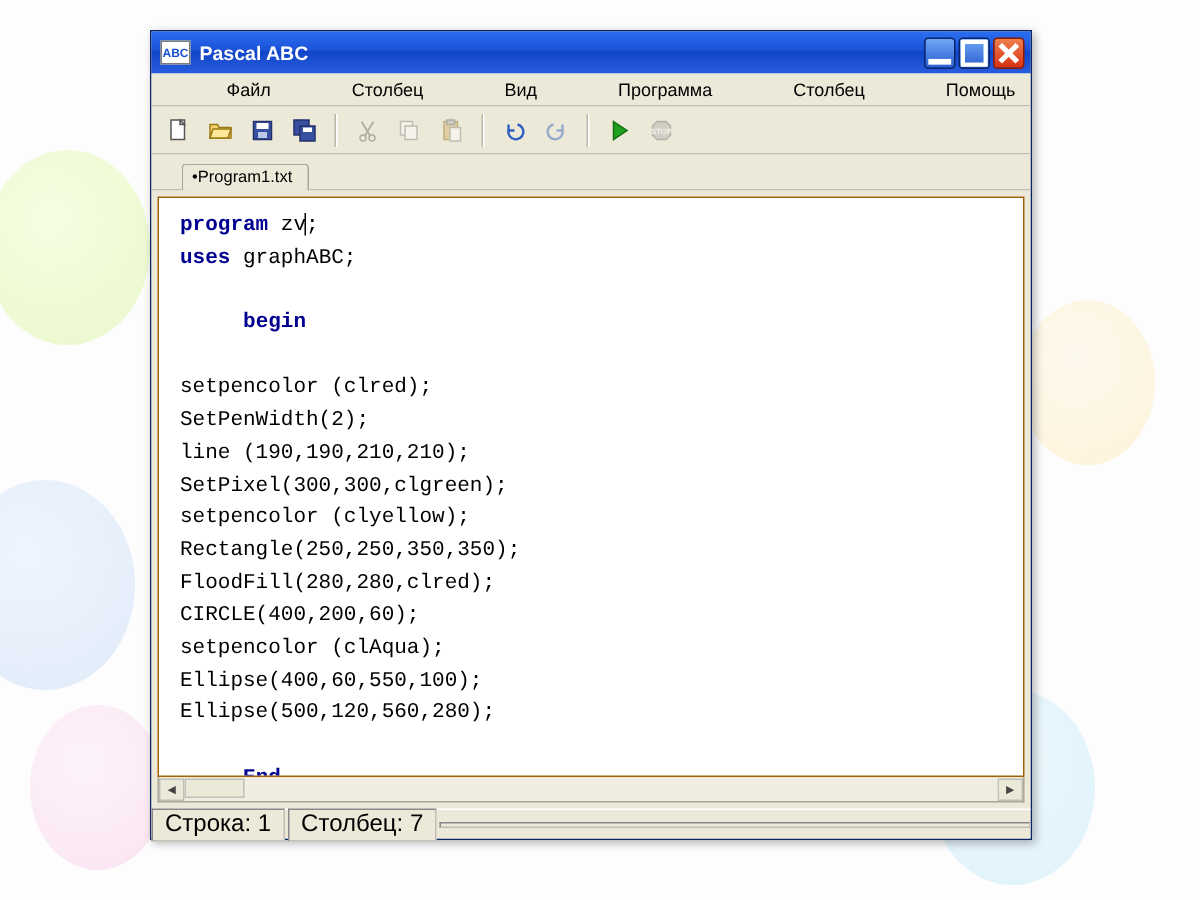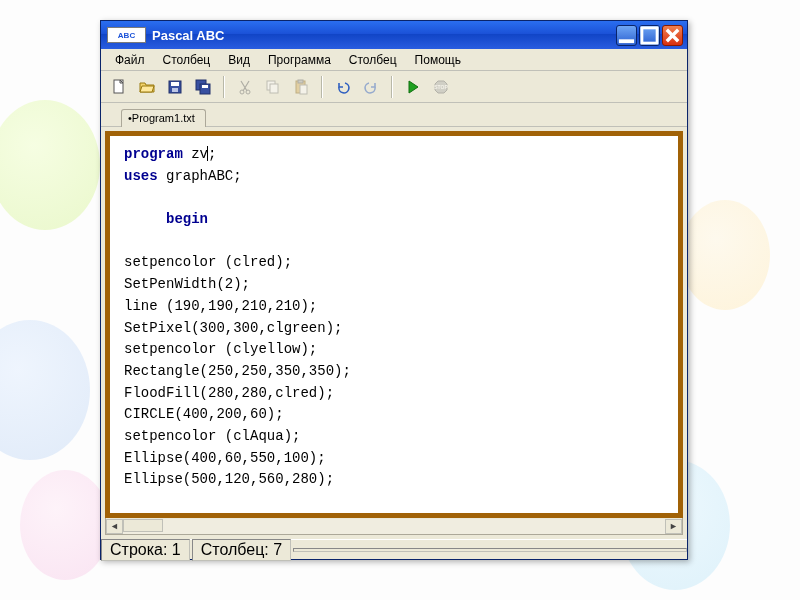--- a/index.html
+++ b/index.html
@@ -39,21 +39,21 @@
     height: 28px;
     background: linear-gradient(to bottom, #2a6ef0 0%, #1b52d8 45%, #1044c6 46%, #295de0 100%);
     color: #fff;
     display: flex;
     align-items: center;
     padding: 0 4px 0 6px;
     font-weight: bold;
     font-size: 13px;
   }
   .titlebar .app-icon {
-    width: 39px; height: 16px;
+    width: 20px; height: 16px;
     background: #fff;
     border: 1px solid #7a7a7a;
     margin-right: 6px;
     display:flex;align-items:center;justify-content:center;
     font-size:8px;color:#1b52d8;font-weight:bold;
   }
   .titlebar .title-text { flex: 1; }
   .win-btn {
     width: 21px; height: 21px;
     margin-left: 2px;
@@ -69,21 +69,21 @@
   .win-btn.close { background: linear-gradient(to bottom, #f08050, #d83010); border-color:#8a1a00;}
   .menubar {
     height: 22px;
     background: #ece9d8;
     border-bottom: 1px solid #c0c0b8;
     display: flex;
     align-items: center;
     padding: 0 6px;
     gap: 2px;
   }
-  .menu-item { padding: 2px 8px; cursor: default; }
+  .menu-item { padding: 2px 8px; cursor: default; margin-left: 36px; }
   .toolbar {
     height: 32px;
     background: #ece9d8;
     border-bottom: 1px solid #c0c0b8;
     display:flex;align-items:center;
     padding: 0 6px;
     gap:4px;
   }
   .tb-btn {
     width:24px;height:24px;
@@ -114,21 +114,21 @@
   .editor-wrap{
     flex:1;
     background:#ece9d8;
     padding:4px;
     display:flex;flex-direction:column;
     min-height:0;
   }
   .editor{
     flex:1;
     background:#fff;
-    border:5px solid #a16207;
+    border:1px solid #a16207;
     padding:8px 8px 0 14px;
     font-family: "Courier New", monospace;
     font-size:14px;
     line-height:1.55;
     color:#000;
     white-space:pre;
     overflow:hidden;
     position:relative;
   }
   .kw{color:#000090;font-weight:bold;}

